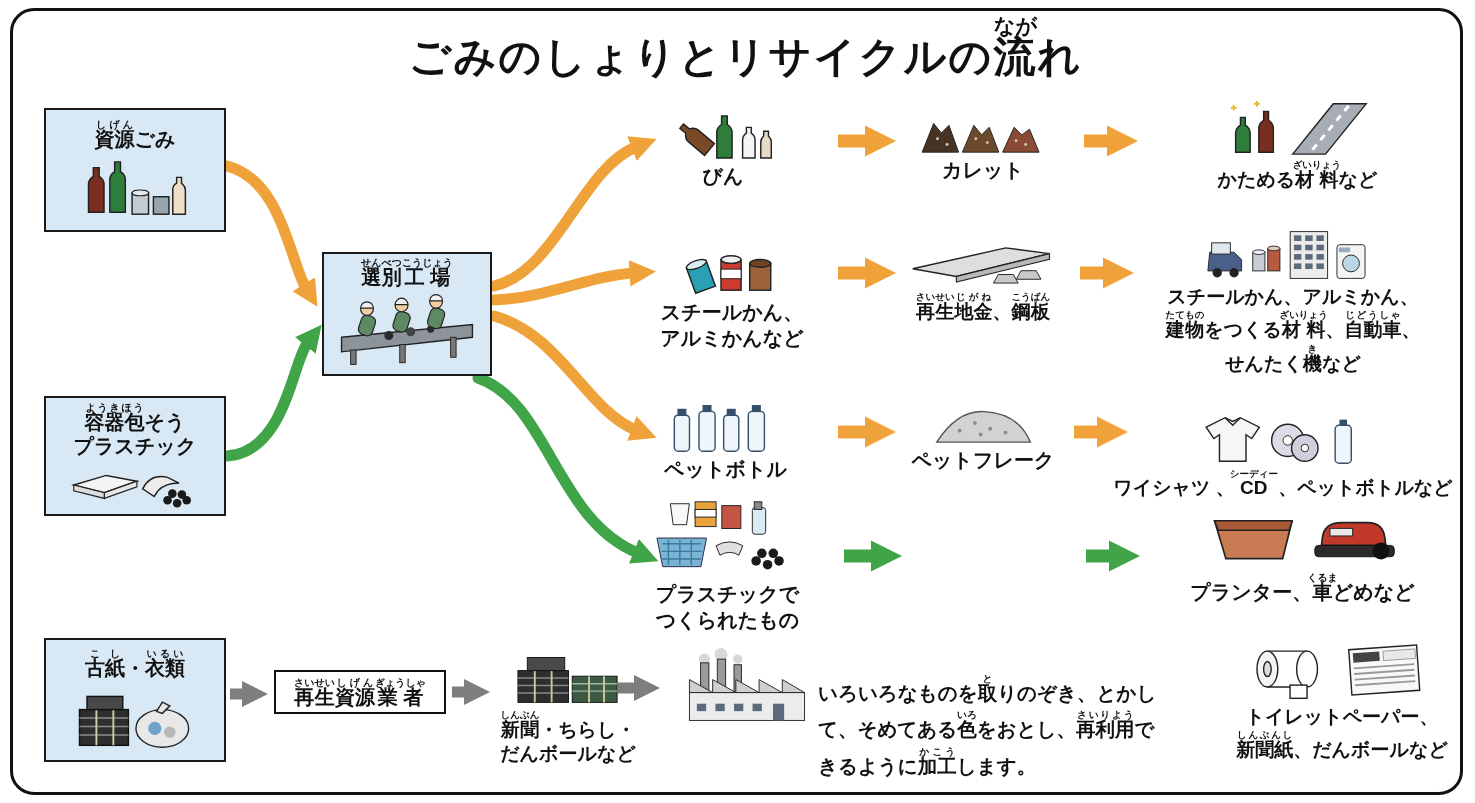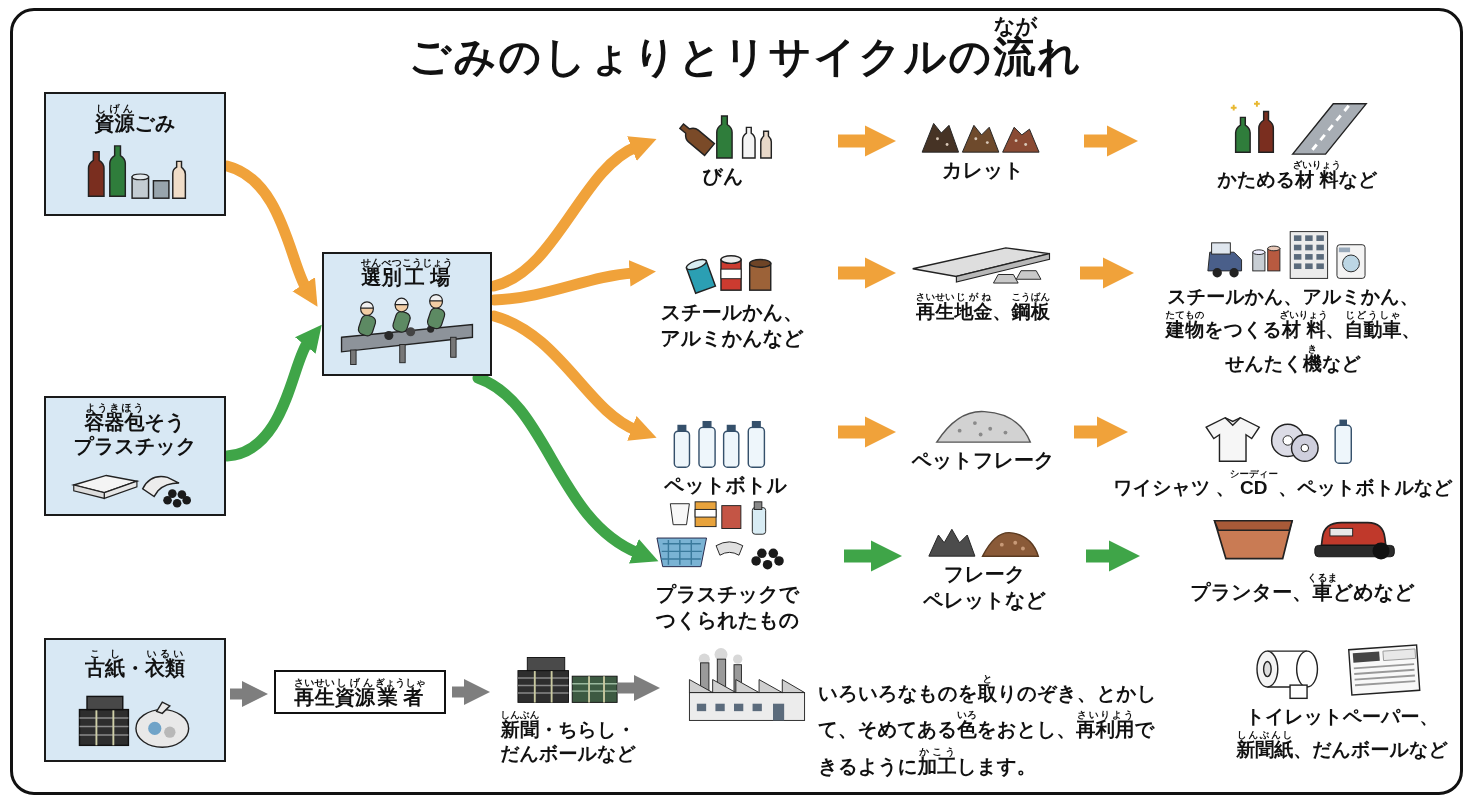--- a/index.html
+++ b/index.html
@@ -17,37 +17,37 @@
     position:absolute; left:8px; top:16px; width:100%; text-align:center;
     font-size:42px; font-weight:700; letter-spacing:2px;
   }
   ruby rt { font-weight:700; font-size:0.5em; letter-spacing:0; }
   .srcbox {
     position:absolute; background:#D8E8F4; border:2.5px solid #1a1a1a;
     display:flex; flex-direction:column; align-items:center; justify-content:space-evenly;
     text-align:center; padding:2px 4px;
   }
   .srcbox .lbl { font-size:20px; font-weight:700; line-height:1.1; }
-  #box-recyclable { left:44px; top:92px; width:182px; height:124px; }
+  #box-recyclable { left:44px; top:108px; width:182px; height:124px; }
   #box-plastic    { left:44px; top:396px; width:182px; height:120px; }
   #box-paper      { left:44px; top:638px; width:182px; height:124px; }
   #plant          { left:322px; top:252px; width:170px; height:124px; }
   .cell {
     position:absolute; display:flex; flex-direction:column; align-items:center;
     text-align:center; font-weight:700;
   }
   .cell .lbl   { font-size:20px; line-height:1.15; margin-top:3px; }
   .cell .lbl-s { font-size:19px; line-height:1.18; margin-top:2px; }
   #cell-bin            { left:648px;  top:110px; width:150px; }
   #cell-cullet         { left:893px;  top:110px; width:180px; }
   #cell-bin-result     { left:1130px; top:98px;  width:335px; }
   #cell-cans           { left:652px;  top:246px; width:160px; }
   #cell-ingot          { left:878px;  top:240px; width:210px; }
   #cell-metal-result   { left:1118px; top:226px; width:350px; }
-  #cell-pet            { left:648px;  top:416px; width:155px; }
+  #cell-pet            { left:648px;  top:400px; width:155px; }
   #cell-petflake       { left:898px;  top:402px; width:170px; }
   #cell-pet-result     { left:1104px; top:412px; width:358px; }
   #cell-plastic-items  { left:645px;  top:498px; width:165px; }
   #cell-pellet         { left:902px;  top:512px; width:165px; }
   #cell-planter        { left:1140px; top:500px; width:325px; }
   #cell-news           { left:498px;  top:650px; width:140px; }
   #cell-toilet         { left:1222px; top:636px; width:240px; }
   #dealer-box {
     position:absolute; left:274px; top:670px; width:172px; height:44px;
     background:#fff; border:2.5px solid #111;
@@ -331,33 +331,20 @@
           <circle cx="124" cy="70" r="5"></circle>
           <circle cx="136" cy="66" r="5"></circle>
           <circle cx="118" cy="58" r="5"></circle>
           <circle cx="130" cy="58" r="5"></circle>
         </g>
     </svg>
     <div class="lbl">プラスチックで</div>
     <div class="lbl">つくられたもの</div>
   </div>
 
-  <div id="cell-pellet" class="cell">
-    <svg class="icon" viewBox="0 0 125 50" width="120" height="48">
-      <path d="M4,46 L14,24 L20,32 L28,18 L36,32 L44,24 L52,46 Z" fill="#4c4c4c" stroke="#222"></path>
-      <path d="M60,46 Q74,18 92,22 Q112,26 118,46 Z" fill="#8a5a38" stroke="#5a3a20" stroke-width="1.5"></path>
-      <g fill="#c89a78">
-          <circle cx="80" cy="34" r="2"></circle>
-          <circle cx="94" cy="32" r="2"></circle>
-          <circle cx="102" cy="38" r="2"></circle>
-        </g>
-    </svg>
-    <div class="lbl">フレーク</div>
-    <div class="lbl">ペレットなど</div>
-  </div>
 
   <div id="cell-planter" class="cell">
     <svg class="icon" viewBox="0 0 215 74" width="208" height="70">
       <path d="M14,22 L96,22 L86,62 L26,62 Z" fill="#c97b54" stroke="#222" stroke-width="1.8"></path>
       <path d="M14,22 L96,22 L93,32 L18,32 Z" fill="#a85a38" stroke="#222" stroke-width="1.5"></path>
       <path d="M128,40 q2,-16 20,-16 h28 q16,0 18,16 l1,8 h-68 z" fill="#c0392b" stroke="#222" stroke-width="1.8"></path>
       <rect x="120" y="48" width="84" height="12" rx="4" fill="#2b2b2b" stroke="#111"></rect>
       <circle cx="190" cy="54" r="9" fill="#111"></circle>
       <rect x="136" y="30" width="24" height="8" fill="#e8e8e8" stroke="#222"></rect>
     </svg>

